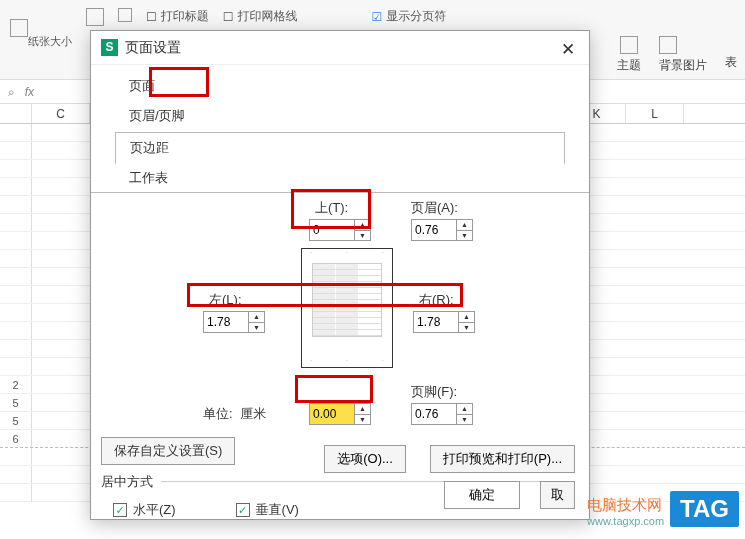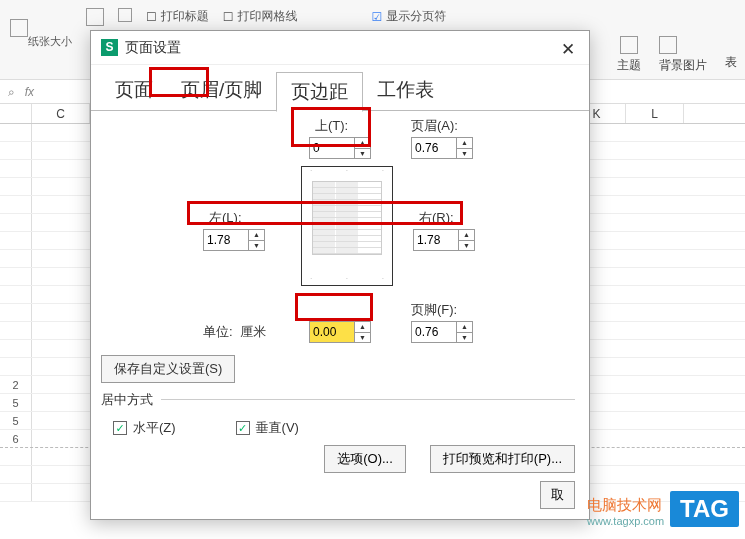--- a/index.html
+++ b/index.html
@@ -18,21 +18,21 @@
 .rows { }
 .row-cell { height:18px; border-bottom:1px solid #eee; display:flex;}
 .row-cell .rh { width:32px; border-right:1px solid #ddd; text-align:center; font-size:11px; color:#555; line-height:18px;}
 .rows .dashed-row { border-bottom:1px dashed #bbb;}
 
 
 .dialog { position:absolute; left:90px; top:30px; width:500px; height:490px; background:#fff; border:1px solid #999; box-shadow:0 4px 18px rgba(0,0,0,.25);}
 .dlg-title { height:34px; display:flex; align-items:center; padding:0 10px; font-size:14px; color:#333; border-bottom:1px solid #eee;}
 .dlg-title .s-badge { width:17px; height:17px; background:#0b9b6d; color:#fff; font-size:12px; font-weight:bold; text-align:center; line-height:17px; margin-right:7px;}
 .dlg-close { position:absolute; right:10px; top:8px; font-size:17px; cursor:pointer; color:#333; width:22px; height:22px; text-align:center;}
-.tabs { display:flex; padding:6px 10px 0; font-size:19px; color:#333;}
+.tabs { display:flex; padding:6px 24px 0; font-size:13px; color:#333;flex-direction:column;}
 .tab { padding:6px 14px; cursor:pointer;}
 .tab.active { border:1px solid #bbb; border-bottom:1px solid #fff; background:#fff; position:relative; top:1px;}
 .tab-bar-border { border-bottom:1px solid #bbb; margin-top:-1px;}
 .dlg-body { padding:14px 20px; font-size:13px; color:#333; position:relative; height:360px;}
 
 .lbl { position:absolute; font-size:13px;}
 .spin { position:absolute; width:62px; height:22px; border:1px solid #999; background:#fff; display:flex;}
 .spin input { border:none; width:44px; font-size:12px; padding:1px 3px; outline:none;}
 .spin input.sel { background:#fde047;}
 .spin .arrows { width:18px; border-left:1px solid #999; display:flex; flex-direction:column;}
@@ -305,20 +305,21 @@
     <div class="redbox" style="left:200px; top:-4px; width:80px; height:40px;"></div>
     <div class="redbox" style="left:96px; top:90px; width:276px; height:24px;"></div>
     <div class="redbox" style="left:204px; top:182px; width:78px; height:28px;"></div>
   </div>
 
   <div class="dlg-btn-row">
     <span class="button">选项(O)...</span>
     <span class="button">打印预览和打印(P)...</span>
   </div>
   <div class="dlg-foot">
+    <span class="button primary" style="padding:4px 24px;">确定</span>
     <span class="button" style="padding:4px 10px;">取</span>
   </div>
 
   <div class="redbox" style="left:58px; top:36px; width:60px; height:30px;"></div>
 </div>
 
 <div class="wm">
   <div>
     <span class="txt">电脑技术网</span>
     <span class="sub">www.tagxp.com</span>

